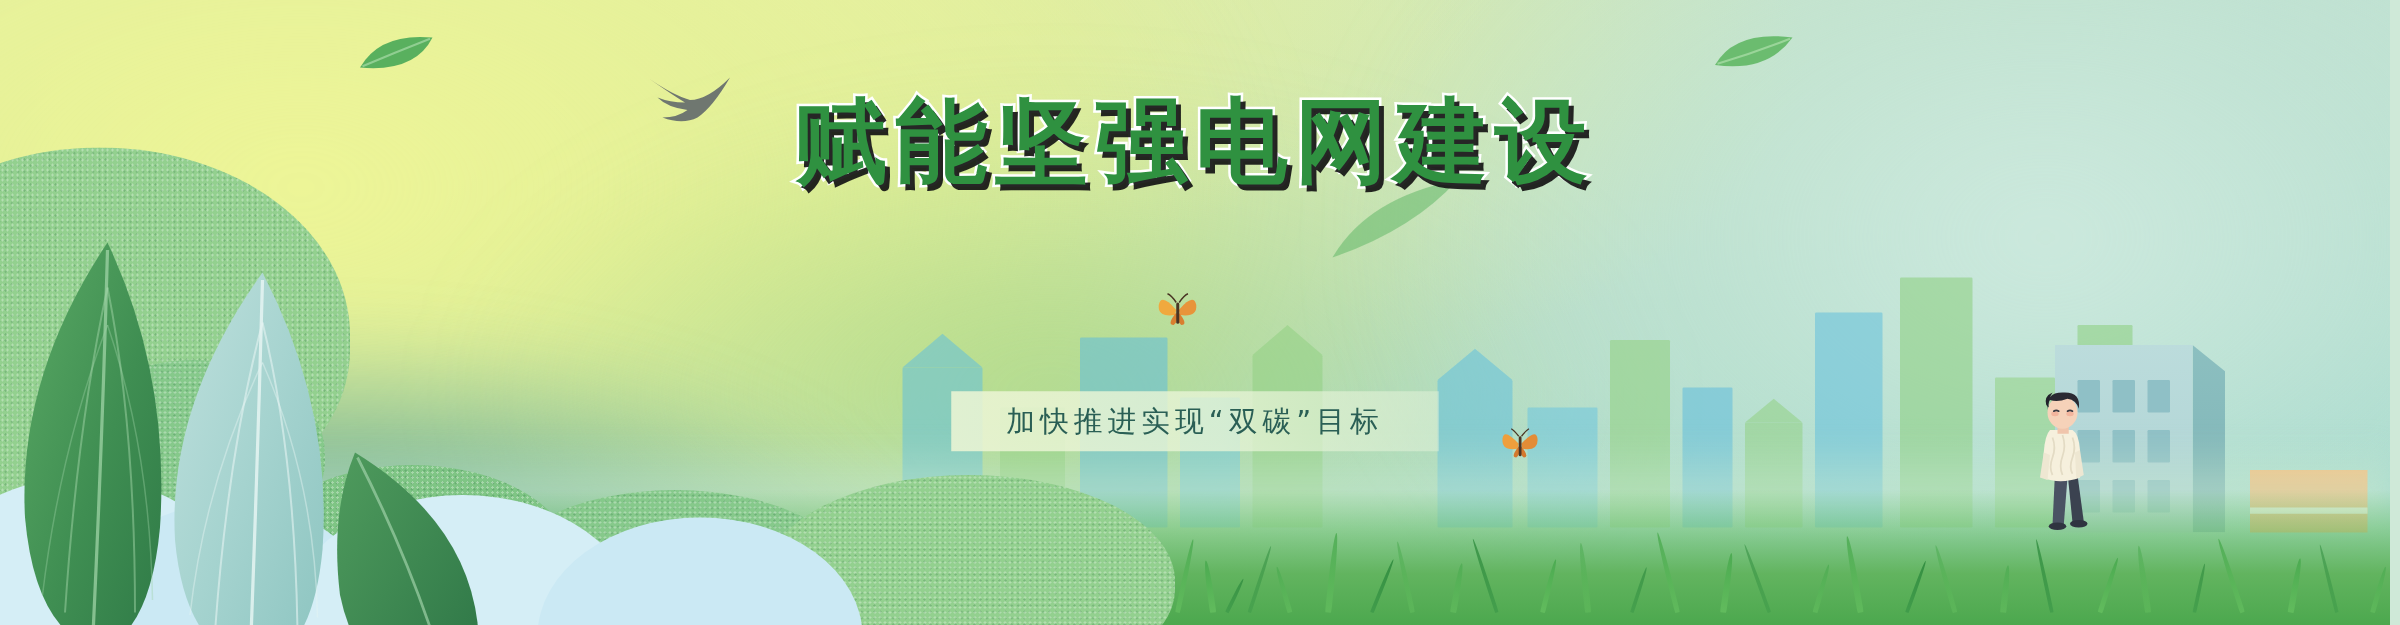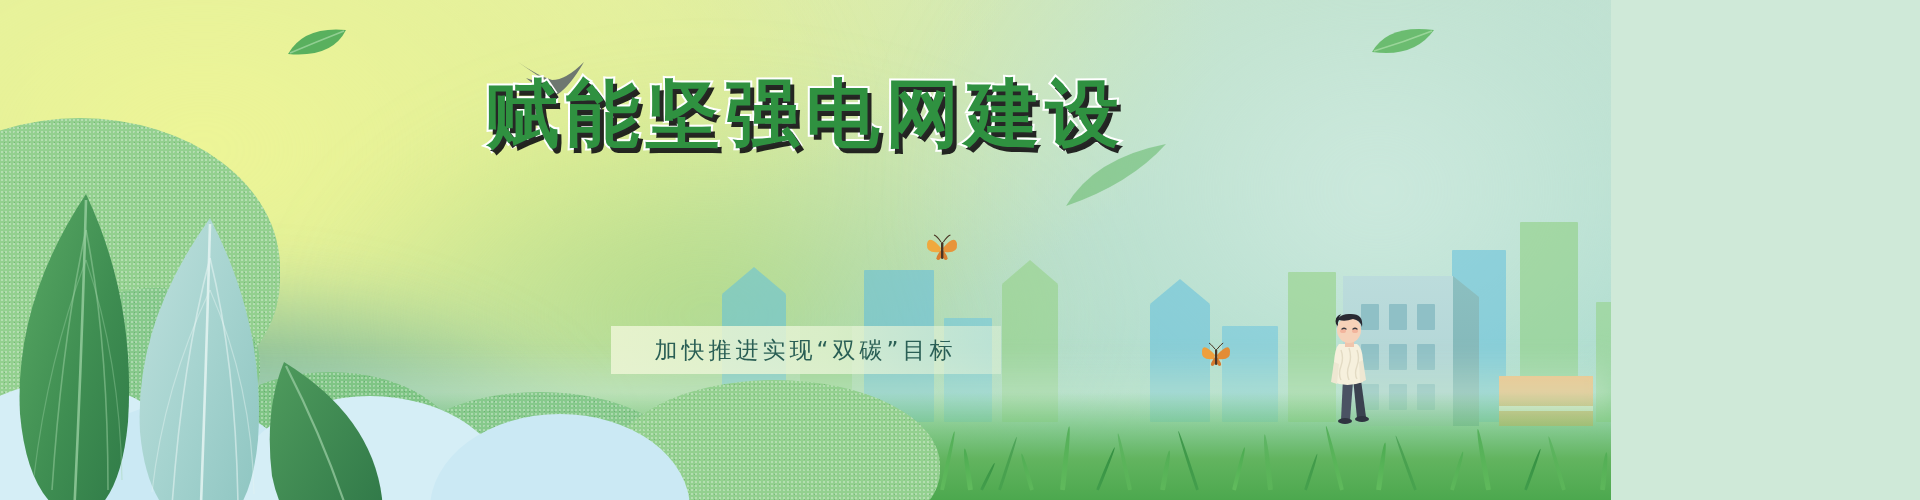--- a/index.html
+++ b/index.html
@@ -4,21 +4,21 @@
 <style>
   * { margin:0; padding:0; box-sizing:border-box; }
   html,body { width:1920px; height:500px; overflow:hidden; }
   body {
     font-family:"Liberation Sans","DejaVu Sans",sans-serif;
     background:#cfe9d8;
   }
 
   #banner {
     position:relative;
-    width:1611px;
+    width:1912px;
     height:500px;
     overflow:hidden;
     text-align:right;
   }
 
   
   .bg-base {
     position:absolute; inset:0;
     background:
       radial-gradient(120% 150% at 6% -10%,  #eef3a8 0%,  #eef3a8 12%, rgba(232,242,160,0.0) 48%),
@@ -133,21 +133,21 @@
     -webkit-text-stroke:4px #ffffff;
     paint-order:stroke fill;
     text-shadow:
       4px 5px 0 rgba(20,20,20,0.92);
     white-space:nowrap;
   }
   .title-line.l2 { margin-top:6px; }
 
   .subtitle-band {
     position:absolute; left:50%; transform:translateX(-50%);
-    top:326px;
+    top:313px;
     width:390px; height:48px;
     background:linear-gradient(90deg, rgba(236,245,212,0.88) 0%, rgba(231,244,214,0.80) 55%, rgba(224,241,216,0.55) 100%);
     display:flex; align-items:center; justify-content:center;
   }
   .subtitle {
     font-family:"DejaVu Sans","Liberation Sans",sans-serif;
     font-size:23px;
     letter-spacing:4px;
     color:#2a5f55;
     white-space:nowrap;

